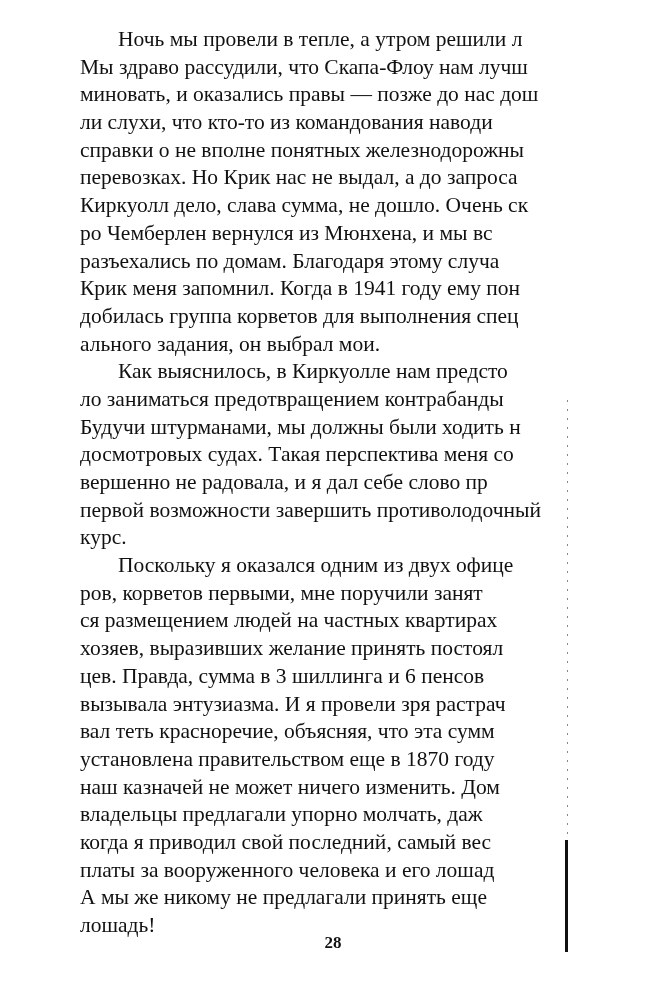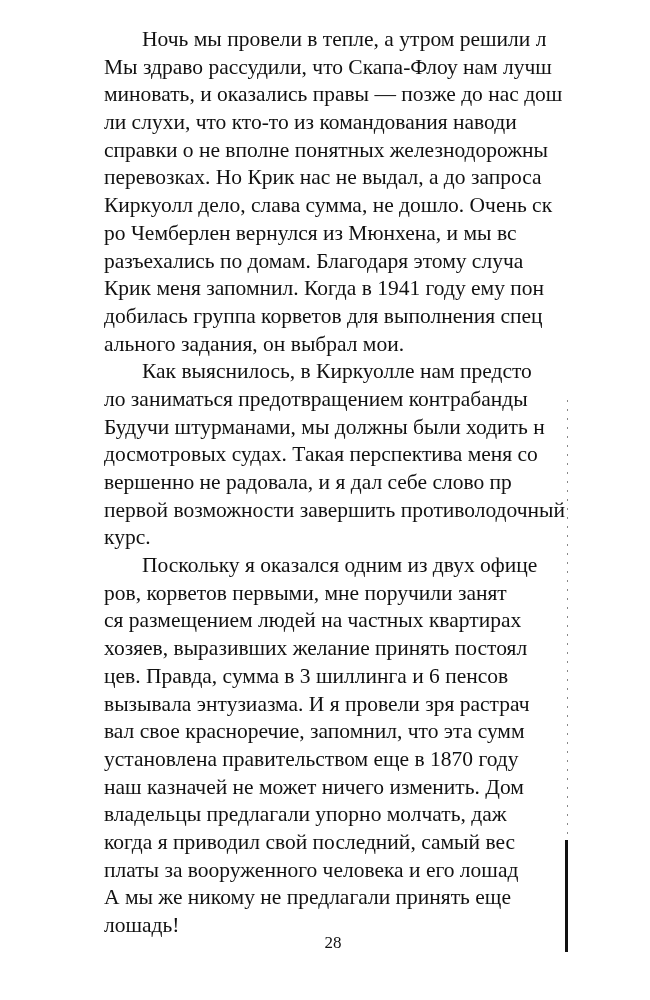--- a/index.html
+++ b/index.html
@@ -6,25 +6,25 @@
   body { width: 650px; height: 1000px; position: relative; overflow: hidden; }
   .page {
     position: absolute; left: 0; top: 0; width: 650px; height: 1000px; background: #ffffff;
   }
   .text-block {
     position: absolute; left: 80px; top: 26px; width: 490px; overflow: hidden;
     font-family: "Liberation Serif", "DejaVu Serif", serif;
     font-size: 21.5px; line-height: 27.7px; color: #111111;
     white-space: nowrap;
   }
-  .line { display: block; height: 27.7px; white-space: nowrap; margin-left: 24px; }
+  .line { display: block; height: 27.7px; white-space: nowrap; }
   .line.indent { padding-left: 38px; }
   .page-number {
     position: absolute; left: 318px; top: 933px; width: 30px; text-align: center;
-    font-family: "Liberation Serif", "DejaVu Serif", serif; font-weight: normal;
+    font-family: "Liberation Serif", "DejaVu Serif", serif; font-weight: bold;
     font-size: 17px; color: #111111;
   }
   .scan-edge {
     position: absolute; left: 565px; top: 840px; width: 3px; height: 112px; background: #111111;
   }
   .scan-edge-thin {
     position: absolute; left: 567px; top: 400px; width: 1px; height: 440px;
     background: repeating-linear-gradient(to bottom, #888 0 2px, transparent 2px 9px);
   }
 </style>
@@ -54,21 +54,21 @@
     <span class="line">вершенно не радовала, и я дал себе слово пр</span>
     <span class="line">первой возможности завершить противолодочный</span>
     <span class="line">курс.</span>
 
     <span class="line indent">Поскольку я оказался одним из двух офице</span>
     <span class="line">ров, корветов первыми, мне поручили занят</span>
     <span class="line">ся размещением людей на частных квартирах</span>
     <span class="line">хозяев, выразивших желание принять постоял</span>
     <span class="line">цев. Правда, сумма в 3 шиллинга и 6 пенсов</span>
     <span class="line">вызывала энтузиазма. И я провели зря растрач</span>
-    <span class="line">вал свое красноречие, запомнил, что эта сумм</span>
+    <span class="line">вал теть красноречие, объясняя, что эта сумм</span>
     <span class="line">установлена правительством еще в 1870 году</span>
     <span class="line">наш казначей не может ничего изменить. Дом</span>
     <span class="line">владельцы предлагали упорно молчать, даж</span>
     <span class="line">когда я приводил свой последний, самый вес</span>
     <span class="line">платы за вооруженного человека и его лошад</span>
     <span class="line">А мы же никому не предлагали принять еще</span>
     <span class="line">лошадь!</span>
   </div>
 
   <div class="scan-edge-thin"></div>

